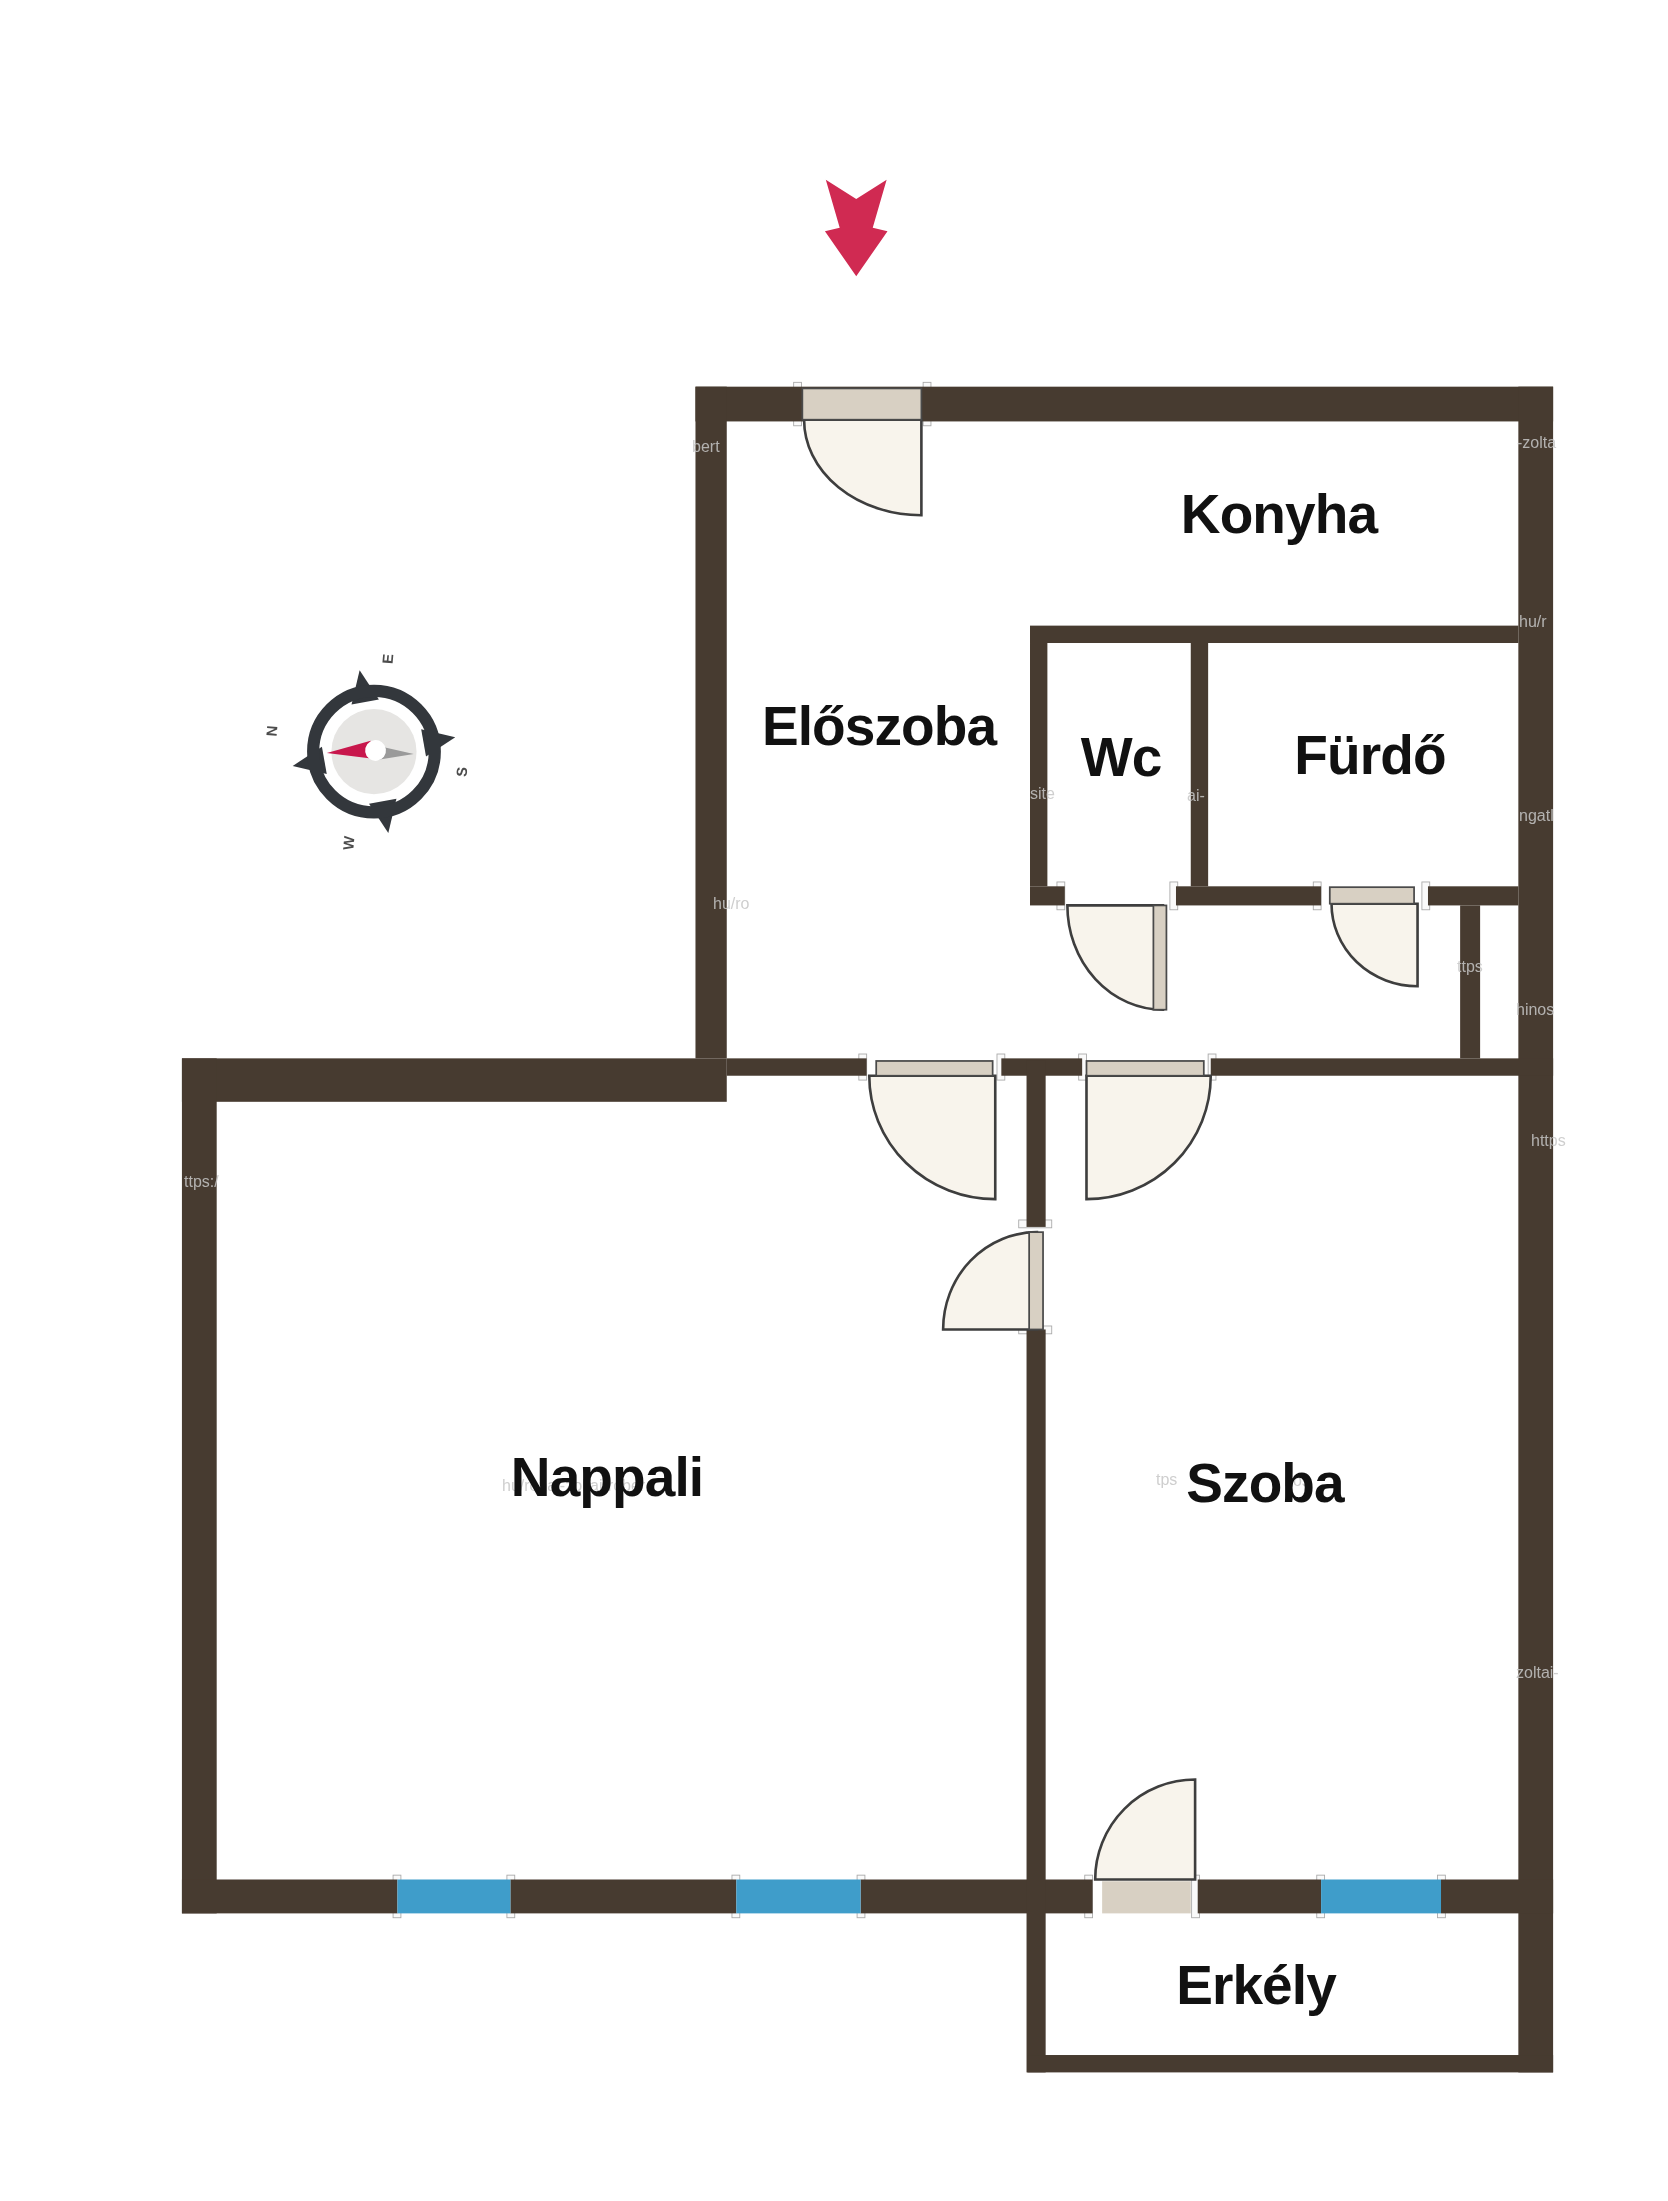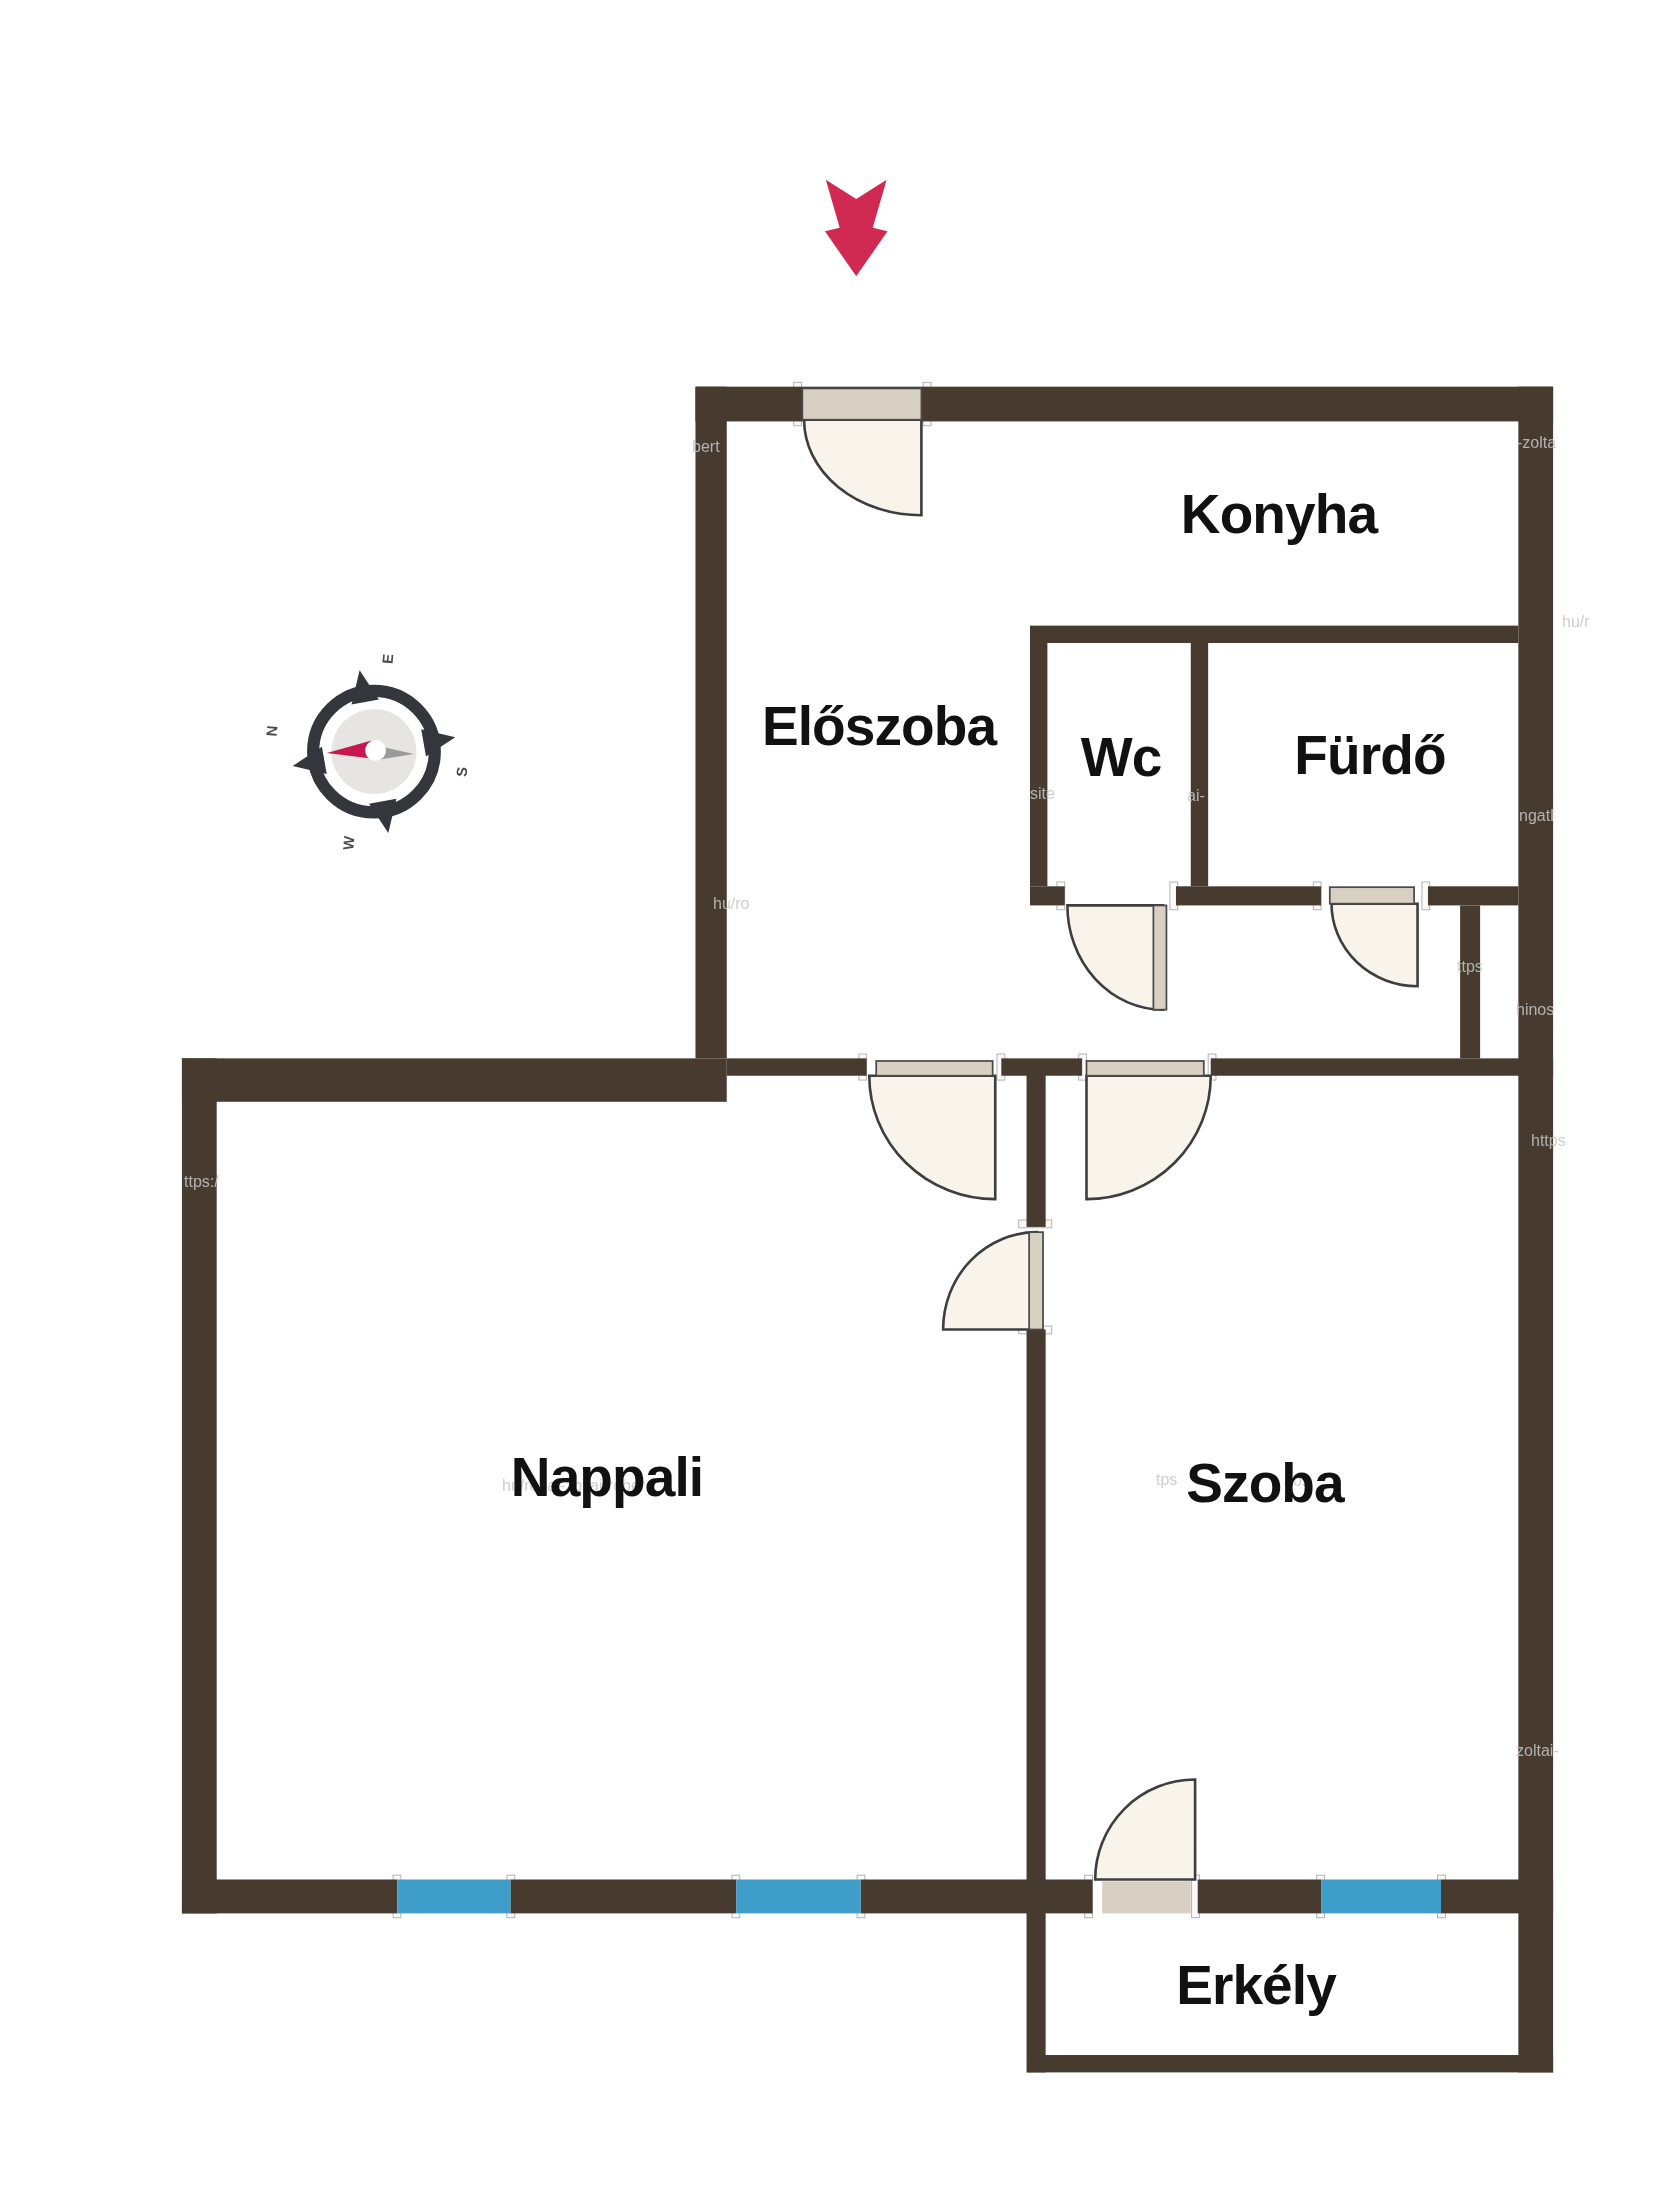--- a/index.html
+++ b/index.html
@@ -142,27 +142,27 @@
 <div class="room-label" style="left:1256px;top:1985px;">Erkély</div>
 
 <div class="compass-letter" style="left:388px;top:659px;">E</div>
 <div class="compass-letter" style="left:272px;top:731px;">N</div>
 <div class="compass-letter" style="left:462px;top:772px;">S</div>
 <div class="compass-letter" style="left:349px;top:843px;">W</div>
 
 <div id="watermarks">
     <span style="left: 692px; top: 447px;">bert</span>
     <span style="left: 1517px; top: 443px;">-zolta</span>
-    <span style="left: 1519px; top: 622px; padding-left: 43px;">hu/r</span>
+    <span style="left: 1519px; top: 622px;">hu/r</span>
     <span style="left: 713px; top: 904px;">hu/ro</span>
     <span style="left: 1030px; top: 794px;">site</span>
     <span style="left: 1187px; top: 796px;">ai-</span>
     <span style="left: 1519px; top: 816px; text-align: right;">ngatl</span>
     <span style="left: 1457px; top: 967px;">ttps</span>
     <span style="left: 1516px; top: 970px; margin-top: 40px;">hinos</span>
     <span style="left: 1514px; top: 1141px; margin-left: 17px;">https</span>
     <span style="left: 184px; top: 1182px;">ttps:/</span>
     <span style="left: 502px; top: 1486px;">hu/ronai-zoltai-rober</span>
     <span style="left: 1156px; top: 1480px;">tps</span>
     <span style="left: 1284px; top: 1481px;">nos</span>
-    <span style="left: 1516px; top: 1751px;">zoltai-</span>
+    <span style="left: 1516px; top: 1673px;">zoltai-</span>
   </div>
 
 
 </body></html>

